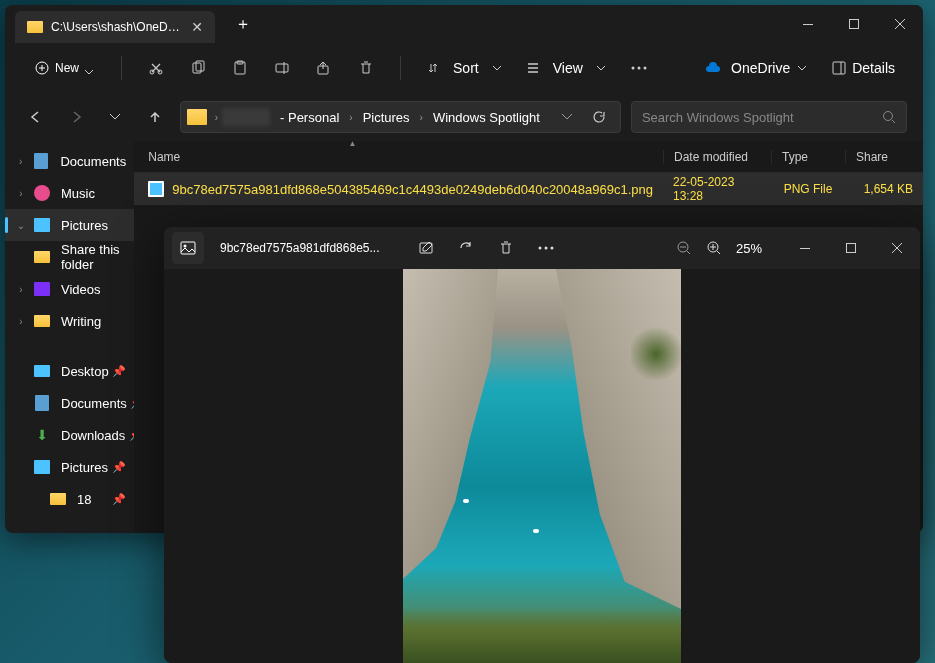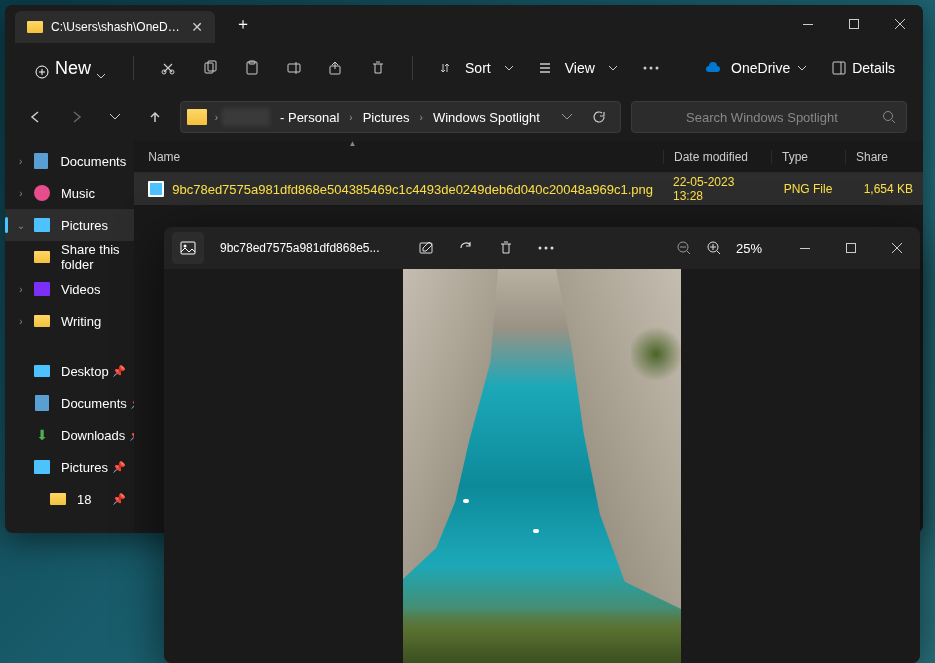--- a/index.html
+++ b/index.html
@@ -11,41 +11,41 @@
     .tab { display: flex; align-items: center; background: #2c2c2c; height: 32px; margin-top: 6px; margin-left: 10px; padding: 0 12px; border-radius: 6px 6px 0 0; max-width: 200px; }
     .folder-icon-small { width: 16px; height: 12px; background: linear-gradient(#ffd668, #f5c13b); border-radius: 1px; margin-right: 8px; flex-shrink: 0; }
     .tab-title { color: #fff; font-size: 12px; white-space: nowrap; overflow: hidden; text-overflow: ellipsis; flex: 1; }
     .tab-close { color: #ccc; margin-left: 8px; cursor: pointer; font-size: 14px; }
     .new-tab { color: #fff; font-size: 16px; margin-left: 20px; cursor: pointer; }
     .titlebar-spacer { flex: 1; }
     .win-controls { display: flex; }
     .win-btn { width: 46px; height: 38px; display: flex; align-items: center; justify-content: center; color: #ccc; cursor: pointer; }
 
     .toolbar { height: 50px; display: flex; align-items: center; padding: 0 18px; gap: 6px; background: #1c1c1c; }
-    .btn-new { display: flex; align-items: flex-end; gap: 6px; background: transparent; color: #fff; padding: 6px 12px; border-radius: 4px; cursor: pointer; font-size: 18px; }
+    .btn-new { display: flex; align-items: flex-end; gap: 6px; background: transparent; color: #fff; padding: 6px 12px; border-radius: 4px; cursor: pointer; font-size: 12px; }
     .toolbar-sep { width: 1px; height: 24px; background: #3a3a3a; margin: 0 10px; }
     .tool-icon { width: 36px; height: 36px; display: flex; align-items: center; justify-content: center; color: #ccc; cursor: pointer; border-radius: 4px; }
     .tool-dropdown { display: flex; align-items: center; gap: 14px; color: #fff; padding: 6px 10px; cursor: pointer; border-radius: 4px; font-size: 14px; }
     .toolbar-spacer { flex: 1; }
     .onedrive-btn { display: flex; align-items: center; gap: 8px; color: #fff; padding: 6px 10px; cursor: pointer; font-size: 14px; }
     .details-btn { display: flex; align-items: center; gap: 6px; color: #fff; padding: 6px 10px; cursor: pointer; font-size: 14px; border-radius: 4px; }
 
     .nav-row { height: 48px; display: flex; align-items: center; padding: 0 16px; gap: 10px; }
     .nav-arrow { width: 32px; height: 32px; display: flex; align-items: center; justify-content: center; color: #ccc; cursor: pointer; border-radius: 4px; }
     .nav-arrow.disabled { color: #666; }
     .address-bar { flex: 1; height: 32px; background: #2c2c2c; border: 1px solid #3a3a3a; border-radius: 4px; display: flex; align-items: center; padding: 0 6px; gap: 4px; }
     .addr-folder { width: 20px; height: 16px; background: linear-gradient(#ffd668, #f5c13b); border-radius: 1px; margin-right: 4px; }
     .addr-seg { color: #fff; font-size: 13px; padding: 4px 6px; cursor: pointer; border-radius: 2px; white-space: nowrap; }
     .addr-chev { color: #999; font-size: 10px; }
     .addr-blur { width: 48px; height: 18px; background: #3a3a3a; border-radius: 2px; filter: blur(2px); }
     .addr-spacer { flex: 1; }
     .addr-dropdown { color: #999; padding: 0 8px; cursor: pointer; }
     .refresh-btn { color: #ccc; padding: 0 8px; cursor: pointer; }
     .search-box { width: 296px; height: 32px; background: #2c2c2c; border: 1px solid #3a3a3a; border-radius: 4px; display: flex; align-items: center; padding: 0 10px; }
-    .search-input { flex: 1; background: transparent; border: none; color: #ffffff; font-size: 13px; outline: none; text-align: center; }
+    .search-input { flex: 1; background: transparent; border: none; color: #ffffff; font-size: 13px; outline: none; }
     .search-input::placeholder { color: #888; }
     .search-icon { color: #888; }
 
     .main-area { display: flex; height: calc(100% - 136px); }
     .sidebar { width: 200px; padding: 4px 0; overflow-y: auto; }
     .side-item { display: flex; align-items: center; height: 32px; padding: 0 8px; color: #fff; font-size: 13px; cursor: pointer; gap: 4px; }
     .side-item.selected { background: #2d2d2d; position: relative; }
     .side-item.selected::before { content: ''; position: absolute; left: 0; top: 8px; bottom: 8px; width: 3px; background: #4cc2ff; border-radius: 2px; }
     .side-chev { width: 16px; color: #888; font-size: 10px; display: flex; justify-content: center; }
     .side-icon { width: 18px; height: 18px; display: flex; align-items: center; justify-content: center; margin-right: 6px; flex-shrink: 0; }

